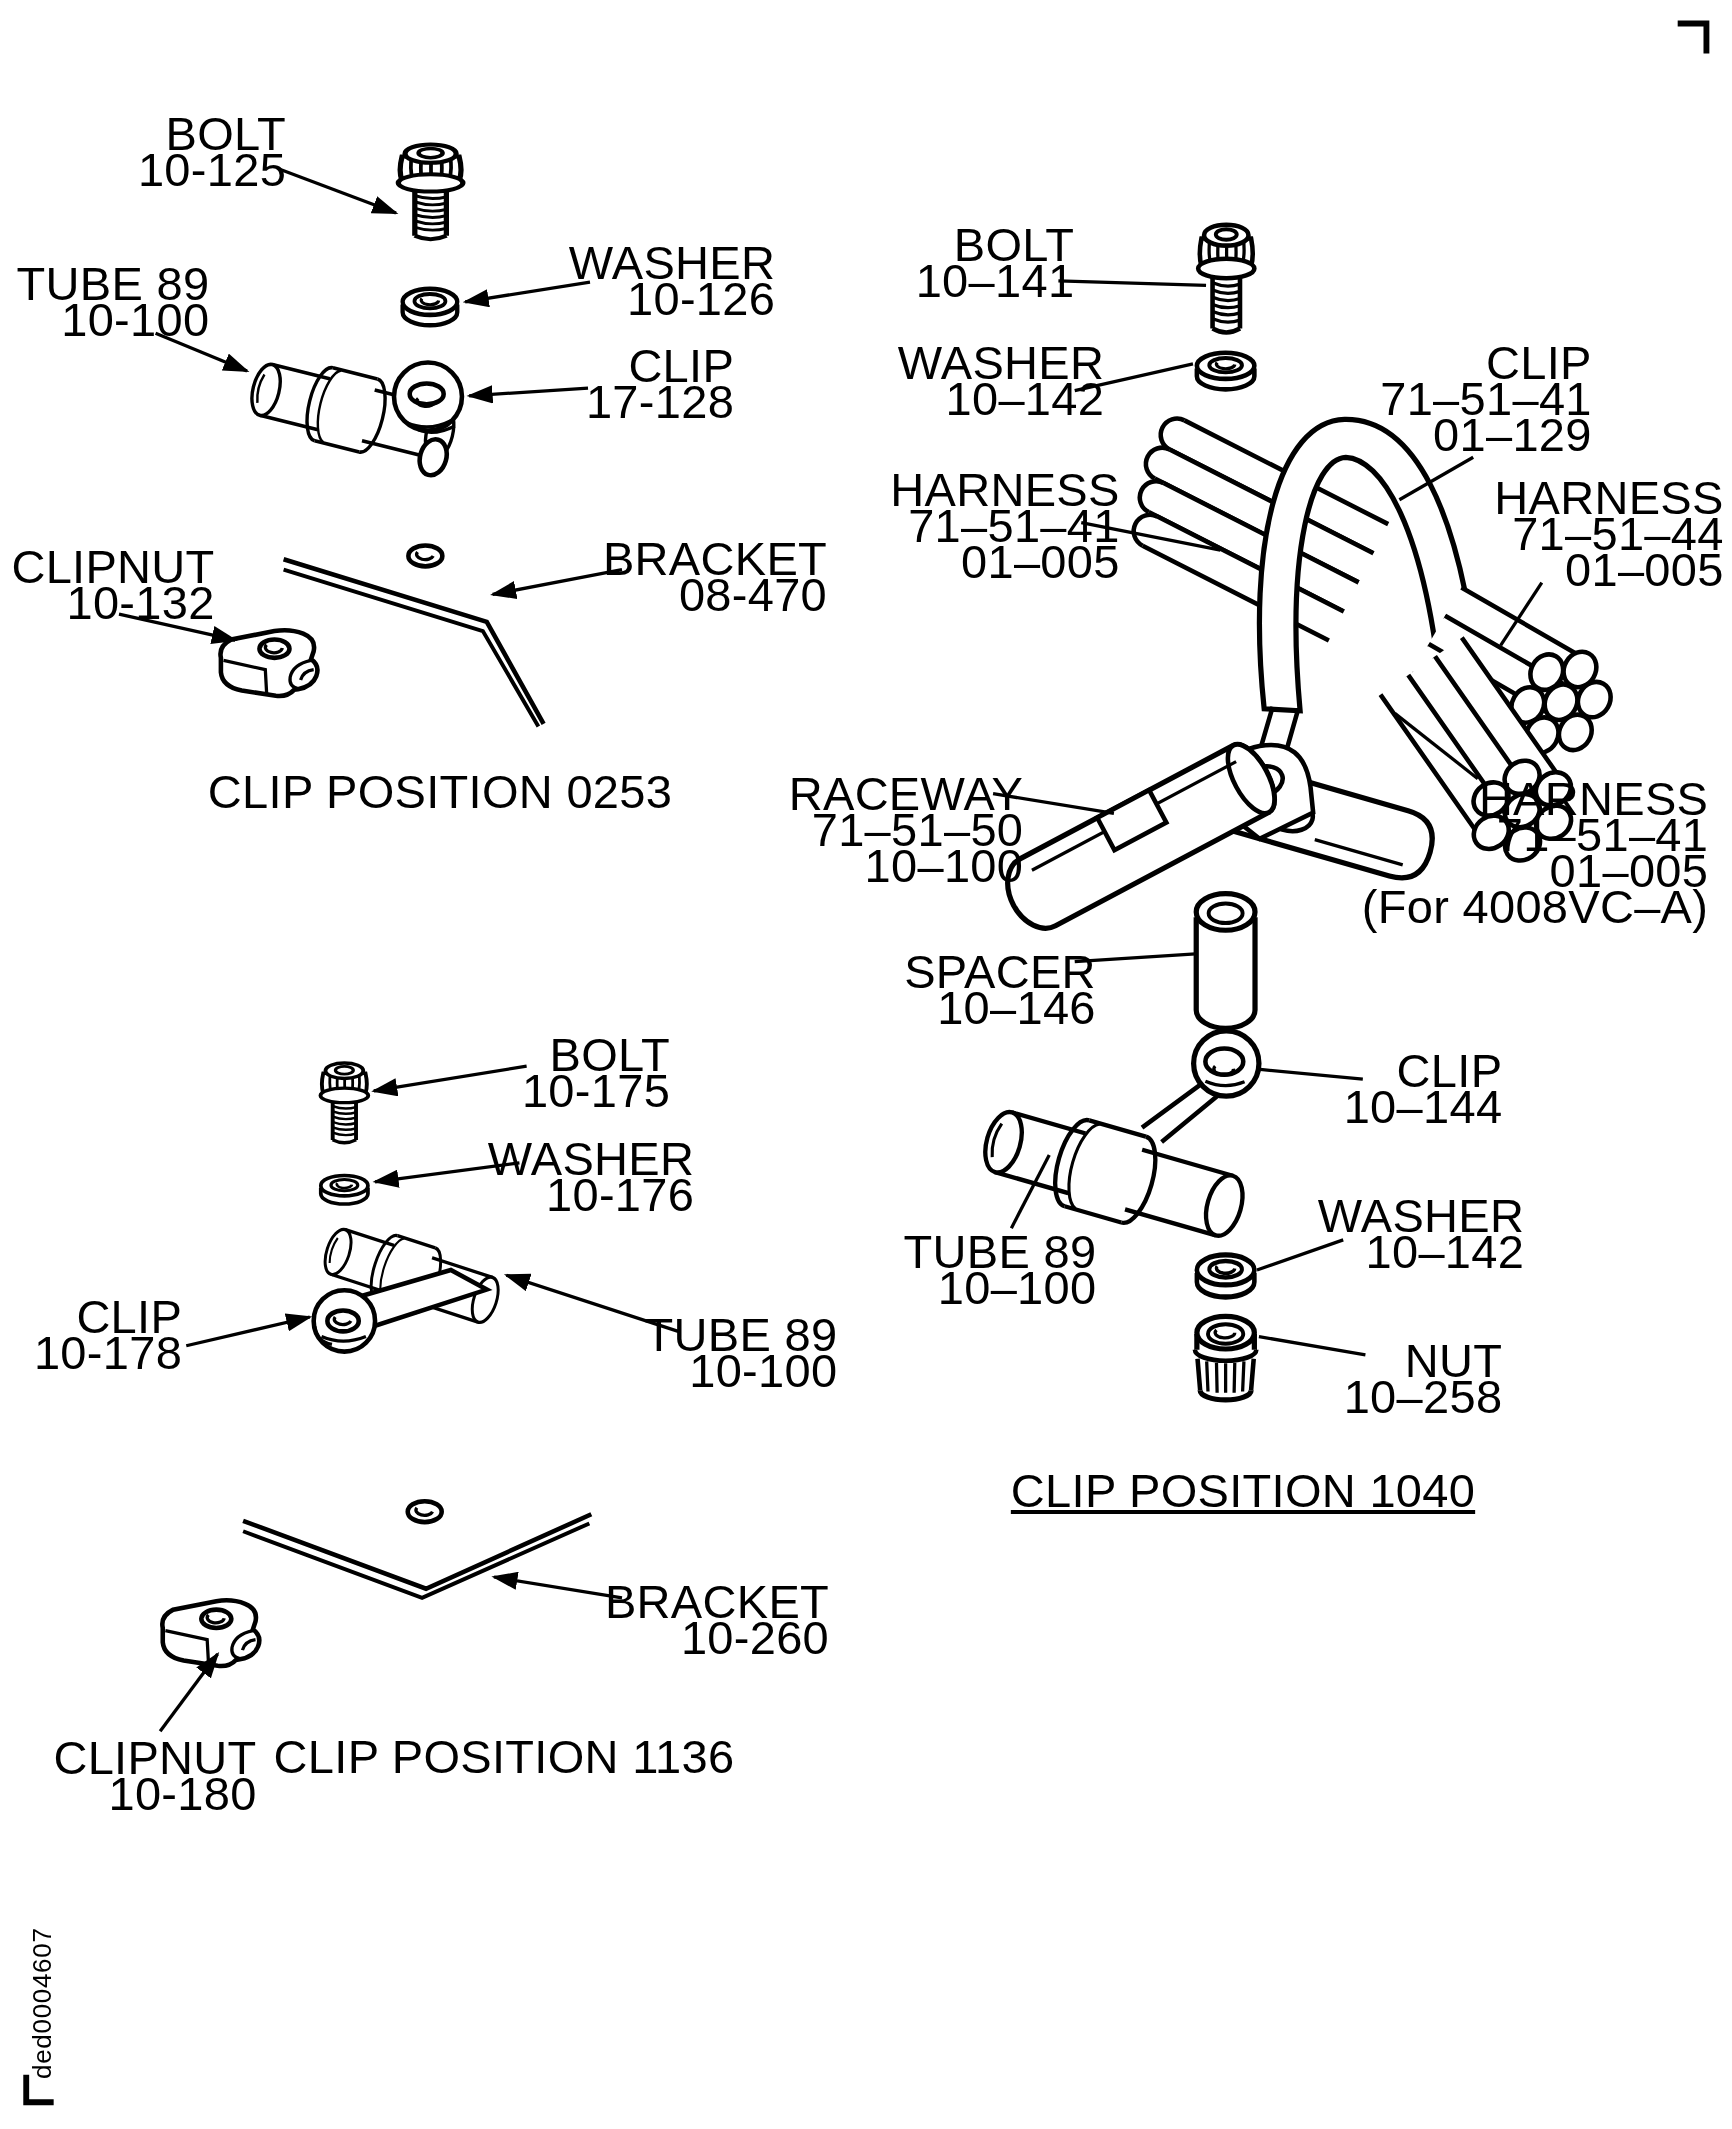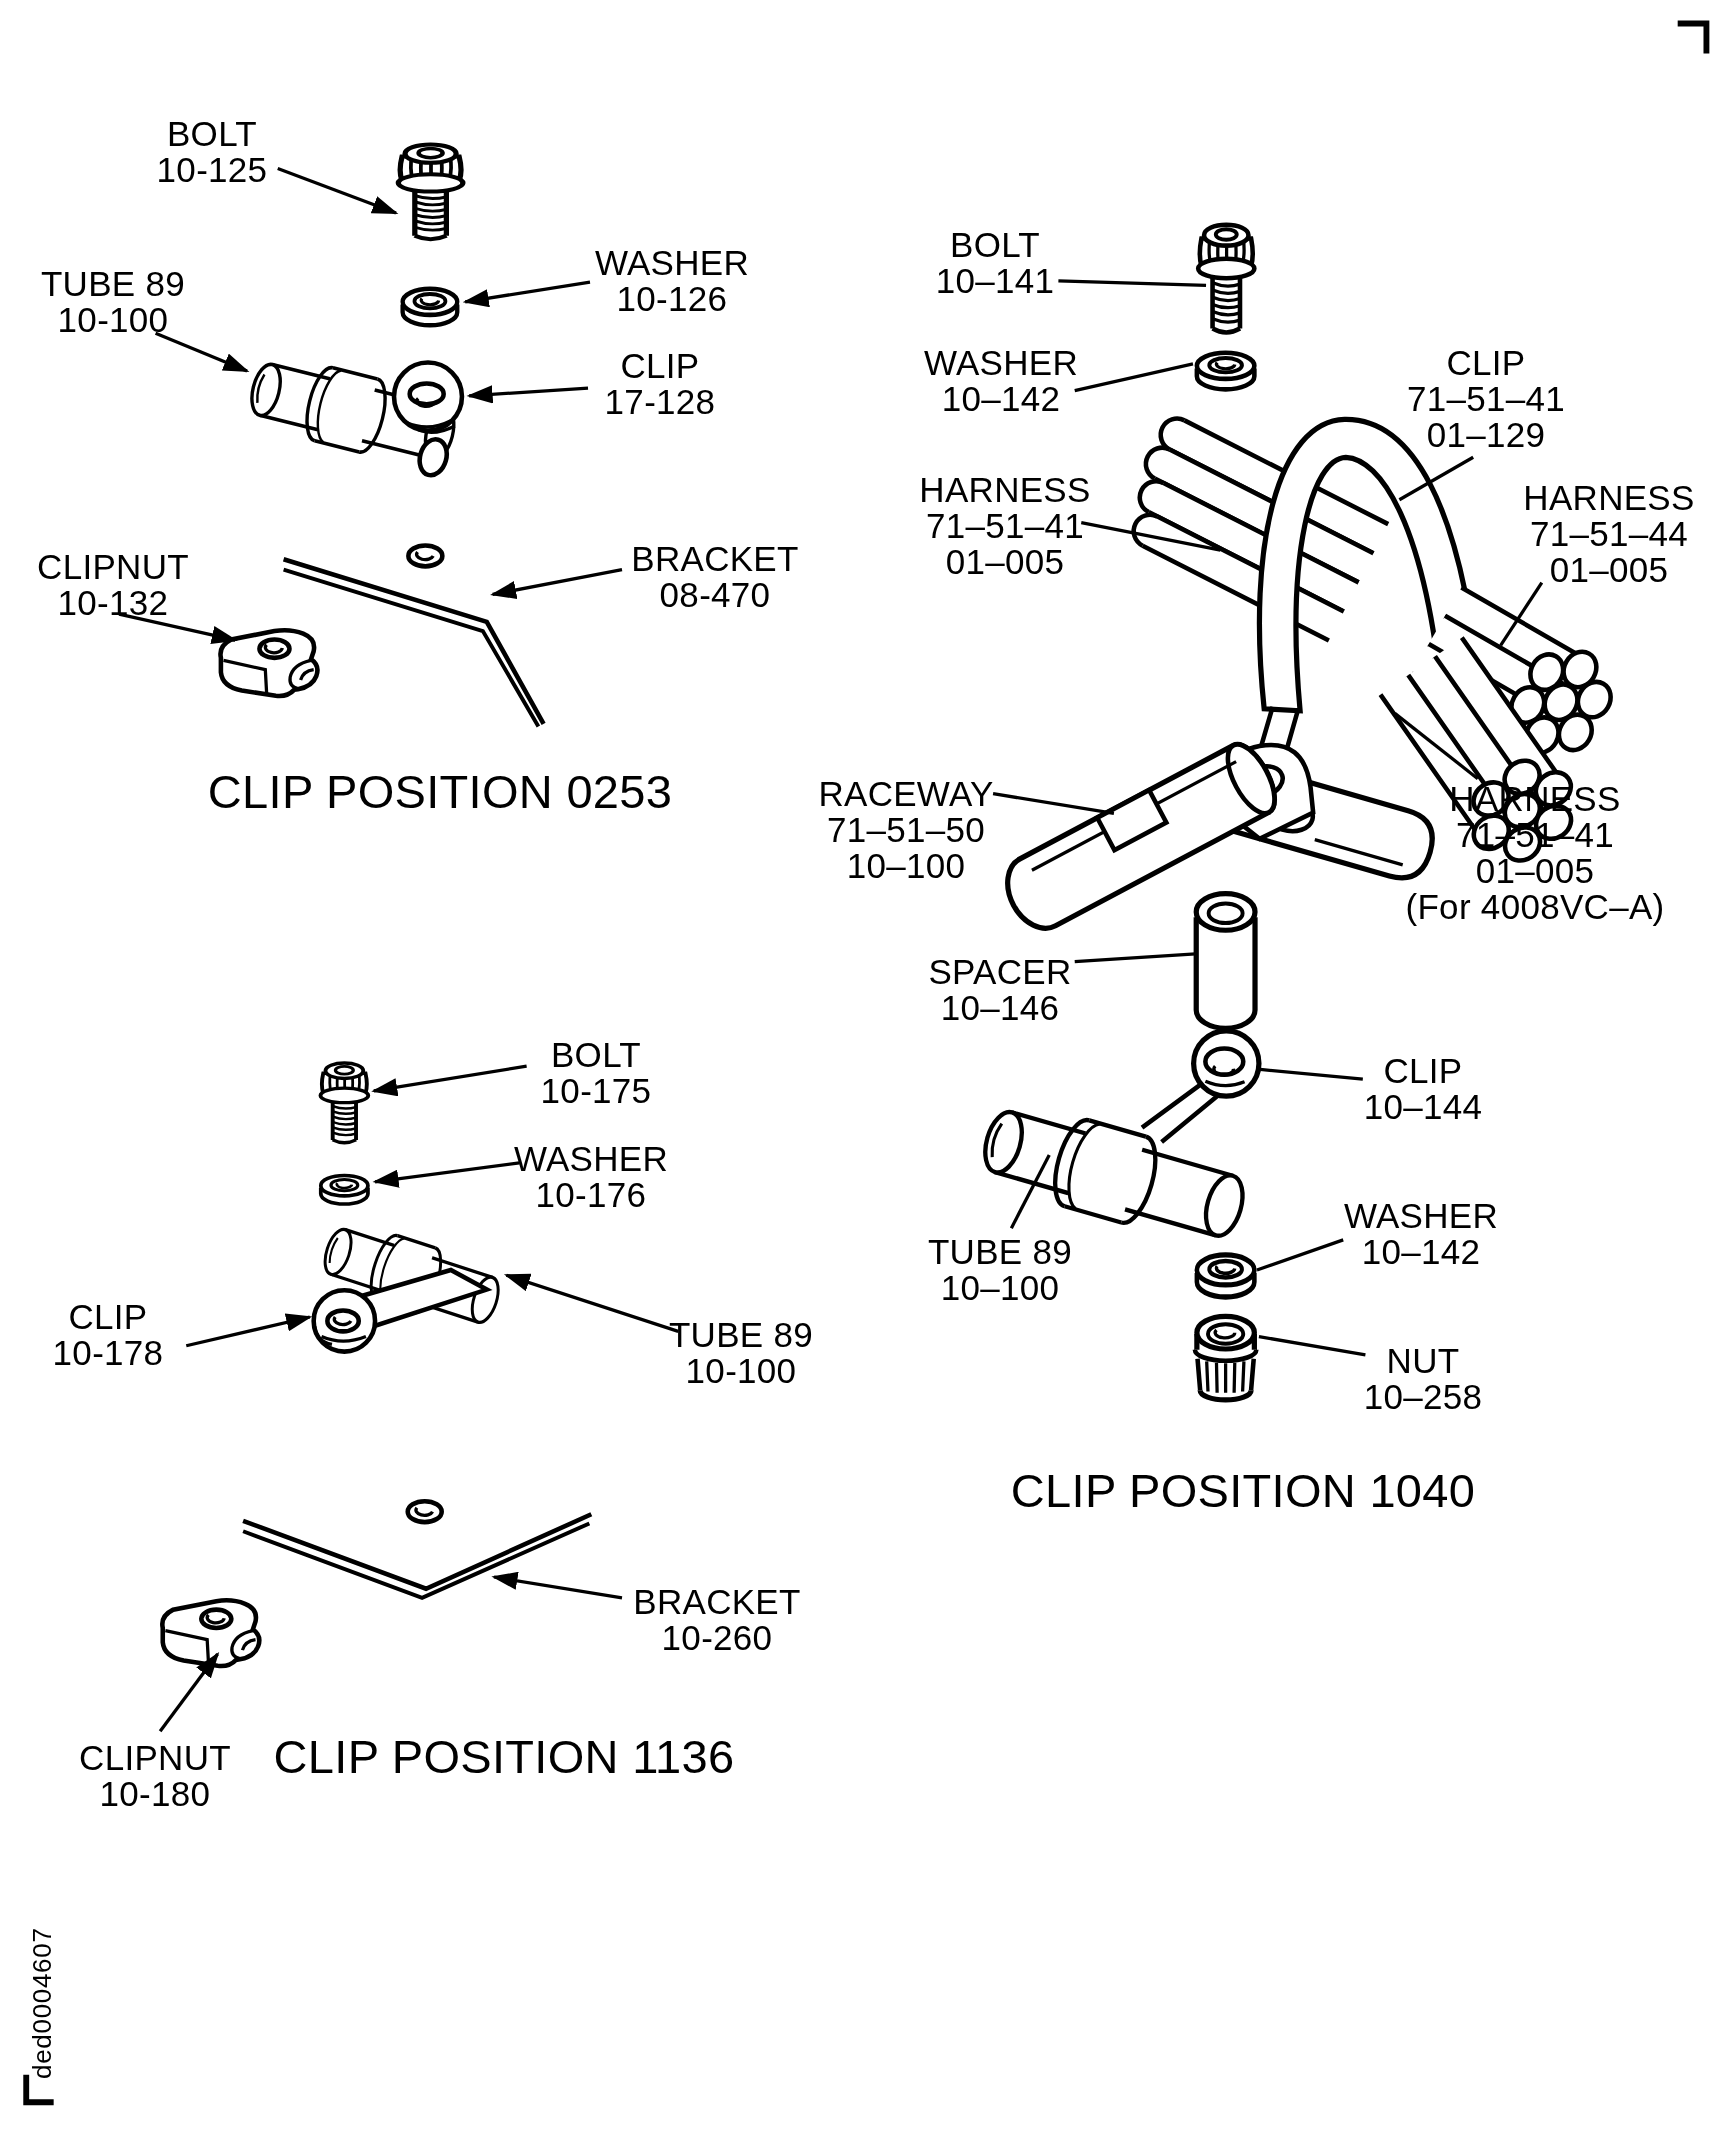--- a/index.html
+++ b/index.html
@@ -3,21 +3,21 @@
 <meta charset="utf-8">
 <style>
   html,body{margin:0;padding:0;background:#888;}
   #page{
     position:relative;width:1732px;height:2129px;background:#ffffff;
     font-family:"Liberation Sans",sans-serif;color:#000;overflow:hidden;
   }
   #art{position:absolute;left:0;top:0;}
   .lbl{
     position:absolute;transform:translateX(-50%);
-    font-size:35px;line-height:36px;text-align:center;white-space:nowrap;
+    font-size:47px;line-height:36px;text-align:right;white-space:nowrap;
     letter-spacing:0.3px;
   }
   .lbl span{display:block;}
   .caption{
     position:absolute;transform:translateX(-50%);
     font-size:47px;line-height:36px;white-space:nowrap;letter-spacing:0.3px;
   }
   .footer{
     position:absolute;left:942px;top:1963px;
     font-size:35px;line-height:37px;letter-spacing:0.3px;
@@ -346,21 +346,21 @@
       <span>10–100</span>
   </div>
   <div class="lbl" style="left:1421px;top:1198px;">
     <span>WASHER</span>
       <span>10–142</span>
   </div>
   <div class="lbl" style="left:1423px;top:1343px;">
     <span>NUT</span>
       <span>10–258</span>
   </div>
-  <div class="caption" style="left:1243px;top:1473px;">CLIP POSITION 1040</div>
+  <div class="caption" style="left:1243px;top:1473px;text-decoration:underline;">CLIP POSITION 1040</div>
 
   <div class="lbl" style="left:596px;top:1037px;">
     <span>BOLT</span>
       <span>10-175</span>
   </div>
   <div class="lbl" style="left:591px;top:1141px;">
     <span>WASHER</span>
       <span>10-176</span>
   </div>
   <div class="lbl" style="left:108px;top:1299px;">

